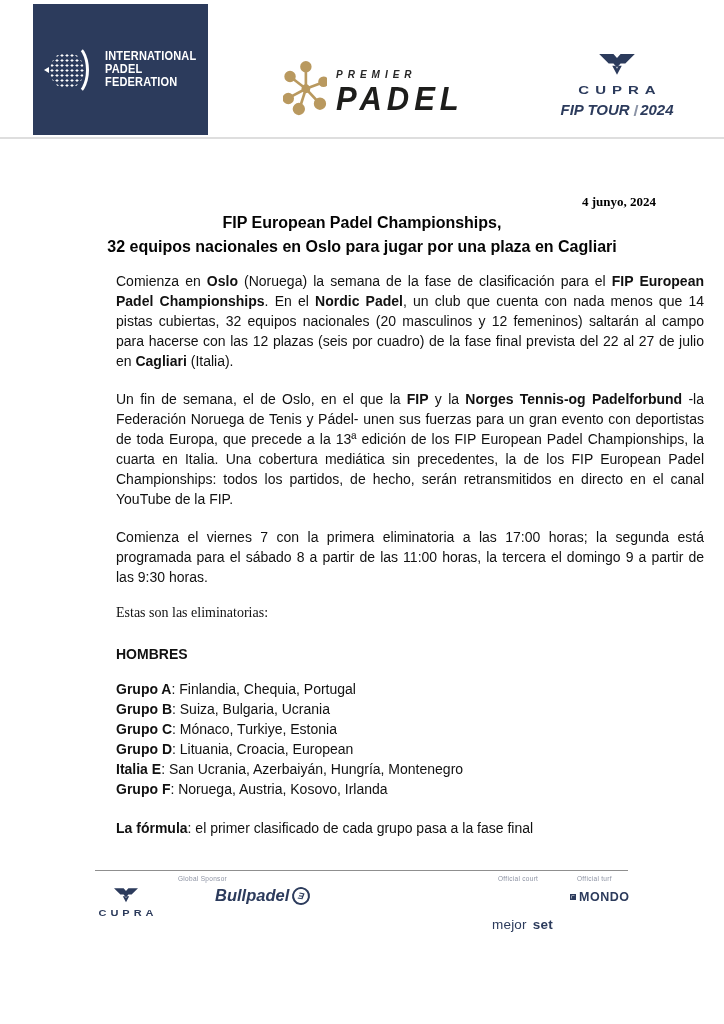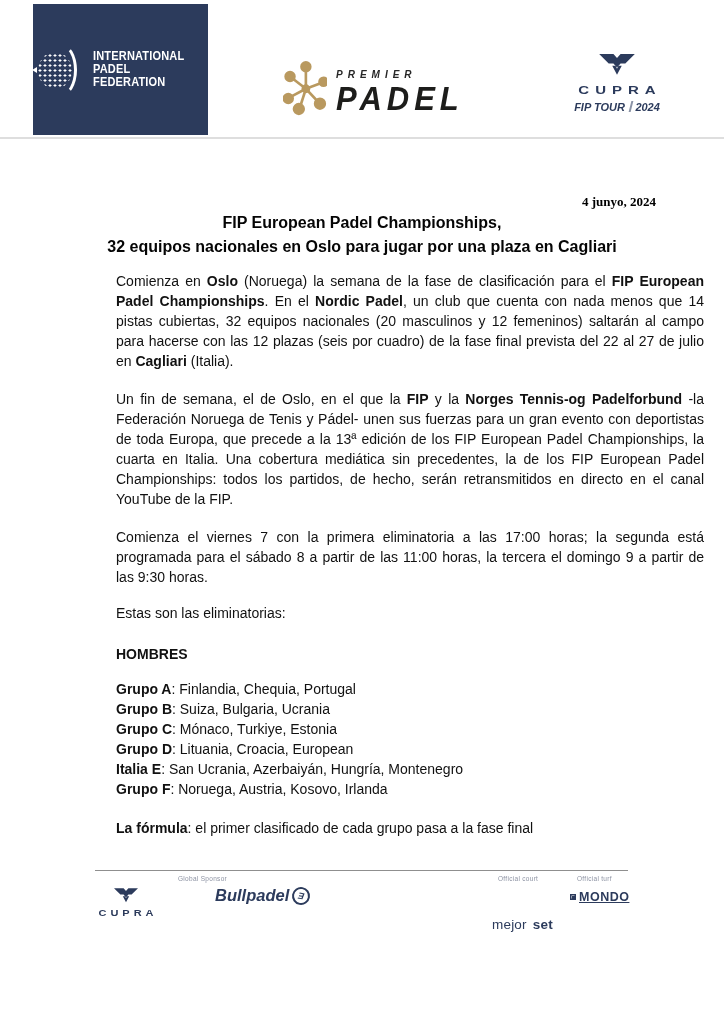--- a/index.html
+++ b/index.html
@@ -3,21 +3,21 @@
 <meta charset="utf-8">
 <style>
   html,body{margin:0;padding:0;background:#fff;}
   .page{position:relative;width:724px;height:1024px;background:#fff;overflow:hidden;
         font-family:"Liberation Sans",sans-serif;color:#111;}
 
   
   .header{position:absolute;left:0;top:0;width:724px;height:137px;background:#fff;
           border-bottom:2px solid #dedede;}
   .ipf-box{position:absolute;left:33px;top:4px;width:175px;height:131px;background:#2c3b5c;
-           display:flex;align-items:center;padding-left:2px;box-sizing:border-box;gap:8px;}
+           display:flex;align-items:center;padding-left:14px;box-sizing:border-box;gap:8px;}
   .racket{position:relative;width:50px;height:58px;flex:none;}
   .racket-dots{position:absolute;left:3px;top:11px;width:34px;height:37px;border-radius:50%;
                background-image:radial-gradient(circle,#fff 1.1px,transparent 1.4px);
                background-size:5px 5px;background-position:center;}
   .racket-arc{position:absolute;left:9px;top:2px;width:33px;height:54px;border:3.5px solid transparent;
               border-right-color:#fff;border-radius:50%;box-sizing:border-box;}
   .racket-tick{position:absolute;left:-3px;top:26px;width:0;height:0;
                border-top:3.5px solid transparent;border-bottom:3.5px solid transparent;
                border-right:5px solid #fff;}
   .ipf-text{color:#fff;font-weight:bold;font-size:12.5px;line-height:13px;letter-spacing:.2px;
@@ -27,33 +27,33 @@
   .premier svg{flex:none;}
   .premier-text{margin-left:9px;}
   .premier-top{font-size:10px;font-weight:bold;font-style:italic;letter-spacing:5px;color:#262626;
                margin-top:11px;}
   .premier-bottom{font-size:31px;font-weight:bold;font-style:italic;letter-spacing:5px;color:#1d1d1b;
                   margin-top:1px;transform:scaleY(1.05);transform-origin:left top;}
 
   .cupra-block{position:absolute;left:558px;top:52px;width:118px;text-align:center;color:#2c3b5c;}
   .cupra-word{font-size:15px;font-weight:bold;letter-spacing:6px;padding-left:6px;
               transform:scaleY(.78);transform-origin:center top;margin-top:3px;}
-  .cupra-tour{font-size:11px;font-weight:800;font-style:italic;margin-top:1px;white-space:nowrap;}
+  .cupra-tour{font-size:15px;font-weight:800;font-style:italic;margin-top:1px;white-space:nowrap;}
   .cupra-bar{display:inline-block;width:1.5px;height:11px;background:#2c3b5c;opacity:.55;
              margin:0 4px -1px 5px;transform:skewX(-14deg);}
 
   
   .date{position:absolute;right:68px;top:194px;font-family:"Liberation Serif",serif;
         font-weight:bold;font-size:13px;color:#000;}
   .title{position:absolute;left:68px;top:211px;width:588px;margin:0;text-align:center;
          font-size:16px;line-height:24px;font-weight:bold;color:#050505;}
   .content{position:absolute;left:68px;top:271px;width:588px;font-size:14px;line-height:20px;margin-left:48px;}
   .content p{margin:0 0 18px;text-align:justify;}
   .content p.p3{margin-bottom:16px;}
-  .content p.intro{text-align:left;margin-bottom:21px;}
+  .content p.intro{text-align:left;margin-bottom:21px;font-family:Liberation Serif, serif;}
   .content h2{margin:0 0 15px;font-size:14px;line-height:20px;font-weight:bold;}
   .groups{margin:0 0 19px;}
   .group-row{line-height:20px;}
   .formula{text-align:left !important;margin:0 !important;}
   .b{font-weight:bold;}
 
   
   .fdivider{position:absolute;left:95px;top:870px;width:533px;height:1px;background:#8f8f8f;}
   .f-label{position:absolute;top:875px;font-size:6.5px;letter-spacing:.3px;color:#8d93a3;white-space:nowrap;}
   .lbl-global{left:178px;}
@@ -67,21 +67,21 @@
       font-size:16.5px;display:flex;align-items:center;}
   .bp-circle{display:inline-flex;align-items:center;justify-content:center;width:14px;height:14px;
              border:2px solid #2c3b5c;border-radius:50%;font-size:9px;font-style:italic;
              margin-left:3px;transform:rotate(10deg);}
 
   .ms{position:absolute;left:492px;top:889px;color:#2c3b5c;font-size:13.5px;letter-spacing:.2px;margin-top:28px;}
   .ms-light{font-weight:400;}
   .ms-bold{font-weight:bold;margin-left:2px;}
 
   .mondo{position:absolute;left:570px;top:890px;color:#2c3b5c;font-weight:800;font-size:12.5px;
-         letter-spacing:.5px;display:flex;align-items:center;text-decoration:underline;}
+         letter-spacing:.5px;display:flex;align-items:center;}
   .mondo-sq{display:inline-block;width:6px;height:6px;background:#2c3b5c;margin-right:3px;
             box-shadow:inset 0 0 0 1.5px #2c3b5c, inset 2px 2px 0 0 #fff;}
 </style>
 </head>
 <body>
 
 <div class="page">
 
   <div class="header">
 

